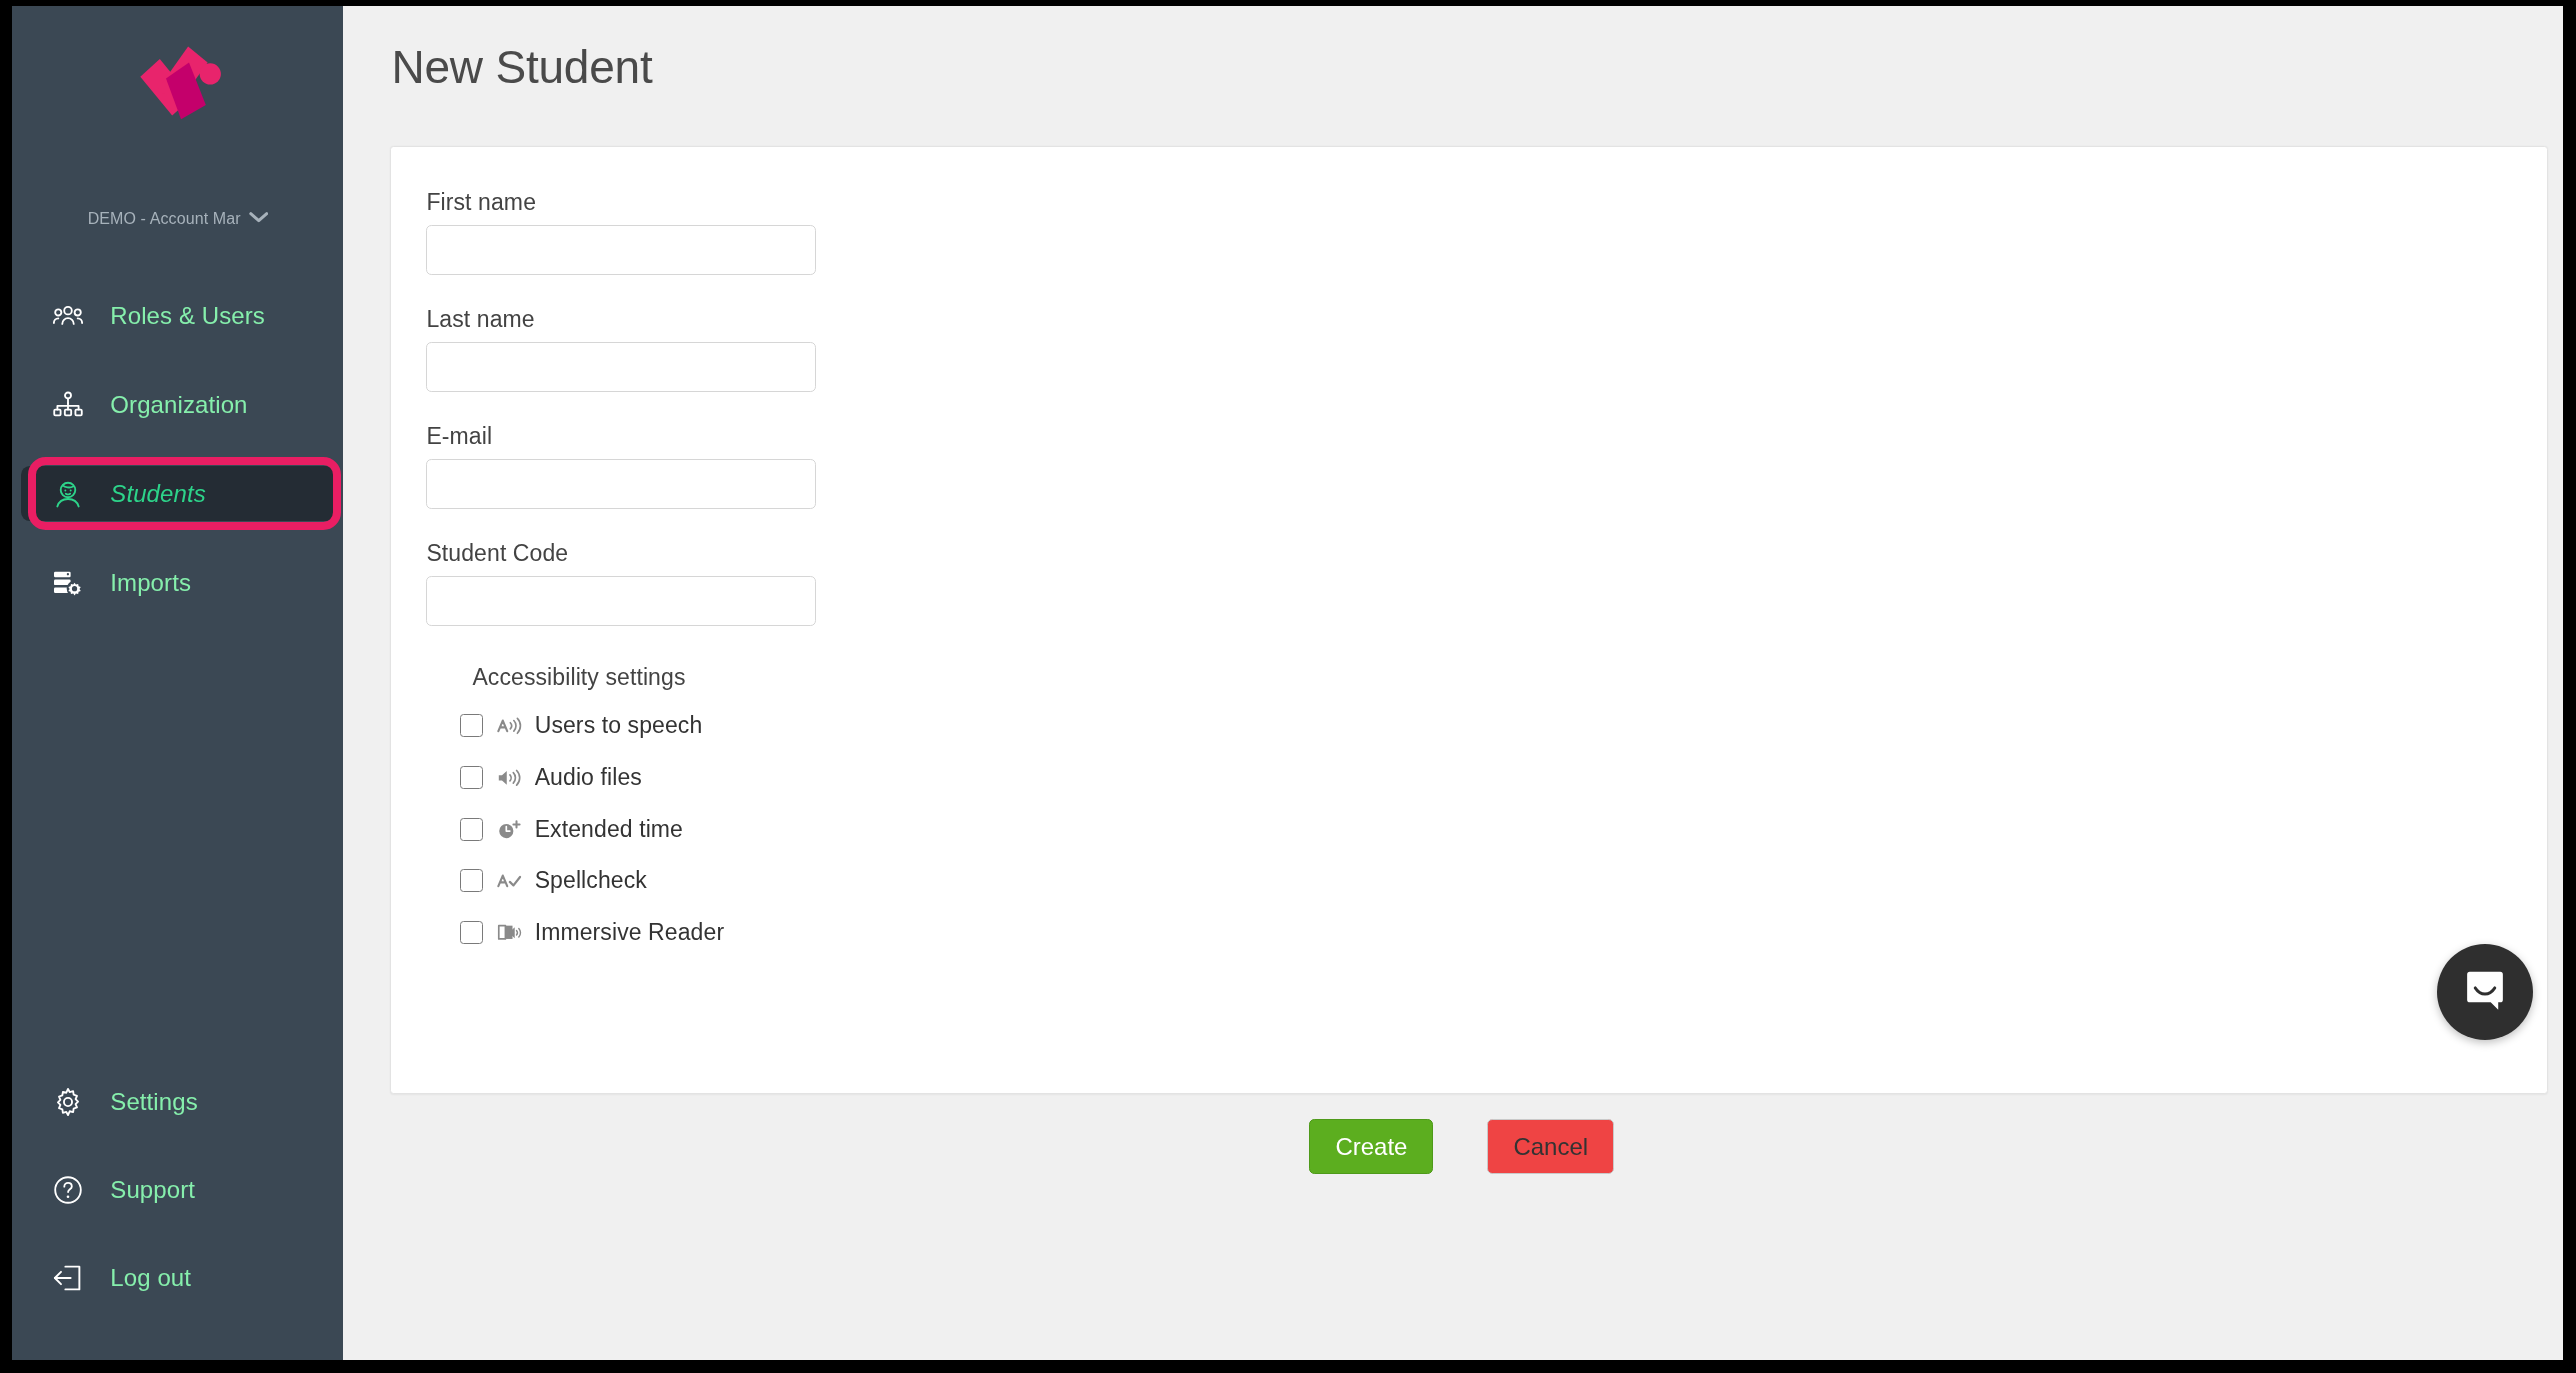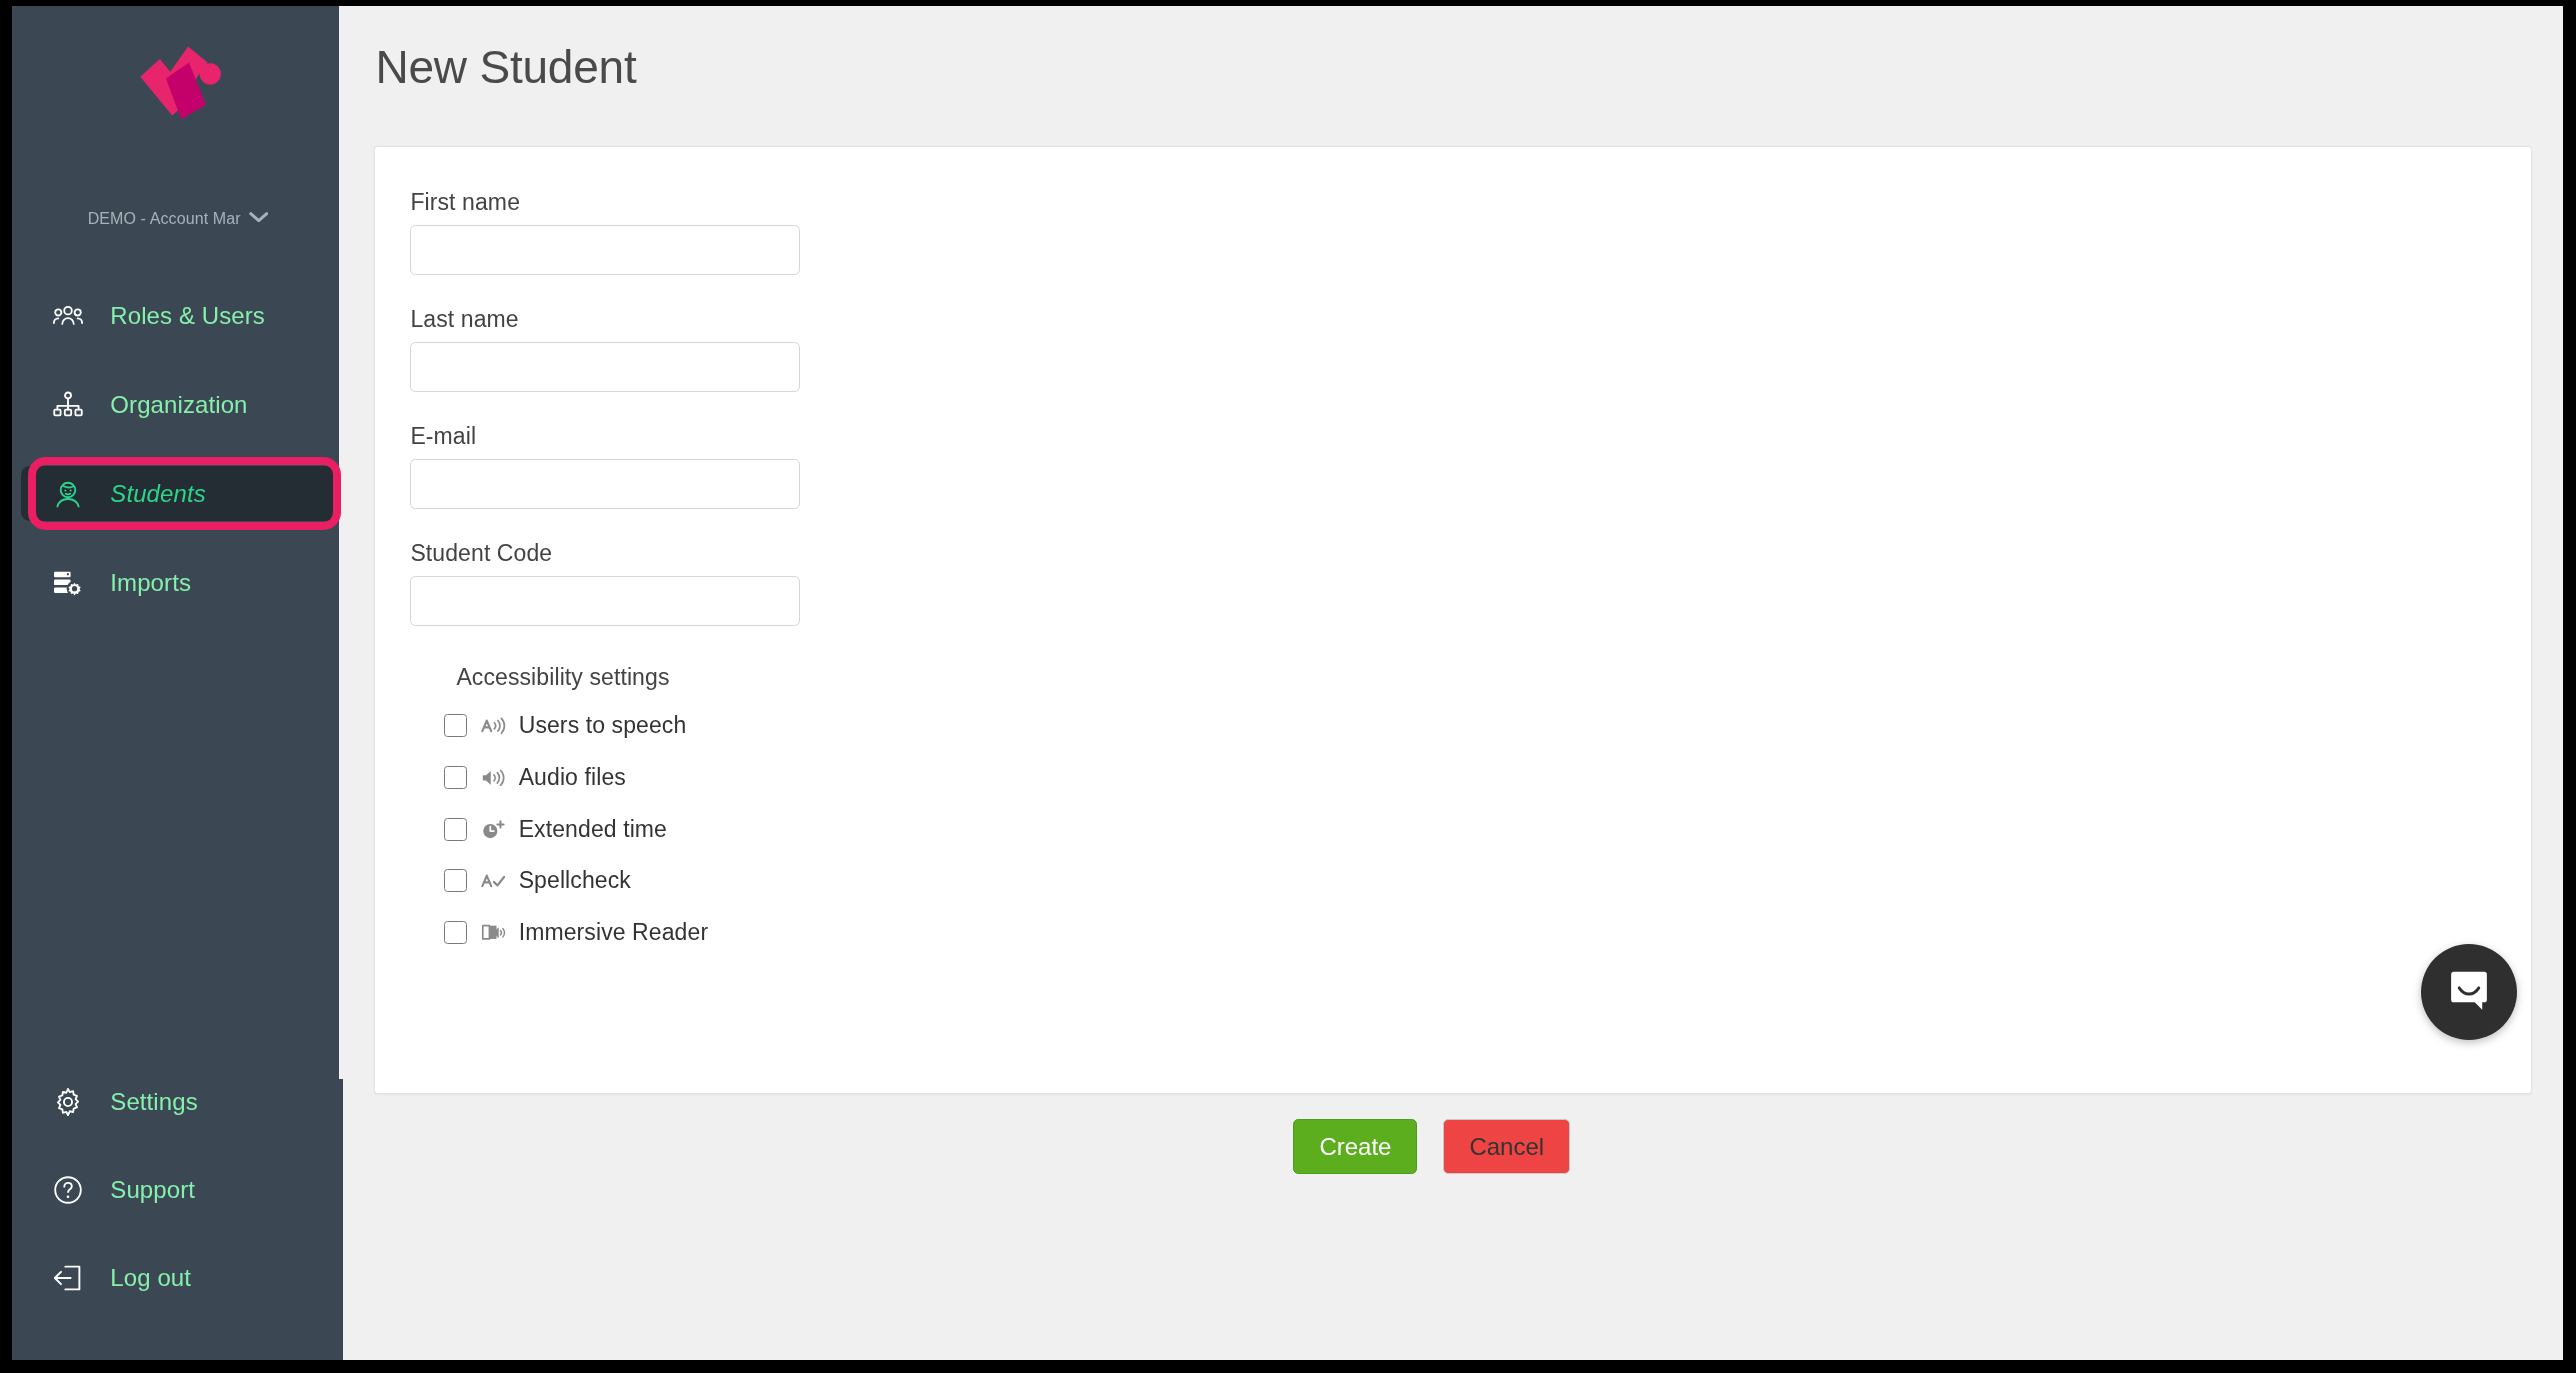--- a/index.html
+++ b/index.html
@@ -110,21 +110,21 @@
     height: 73px;
     border: 8px solid #e91e63;
     border-radius: 17.7px;
     pointer-events: none;
     z-index: 40;
   }
 
   
   #main {
     position: absolute;
-    left: 327px;
+    left: 343px;
     top: 0;
     width: 2221px;
     height: 1073px;
     background: #f0f0f0;
     text-decoration: underline;
   }
 
   #page-title {
     position: absolute;
     left: 36px;
@@ -214,21 +214,21 @@
     color: #333333;
     letter-spacing: 0.1px;
     white-space: nowrap;
   }
 
   #form-actions {
     position: absolute;
     left: 918px;
     top: 972px;
     display: flex;
-    gap: 26px;
+    gap: 54px;
   }
   .btn {
     height: 55px;
     border-radius: 5.3px;
     font-size: 24px;
     font-family: "Liberation Sans", sans-serif;
     cursor: pointer;
     padding: 0 25px;
     line-height: 1;
   }

